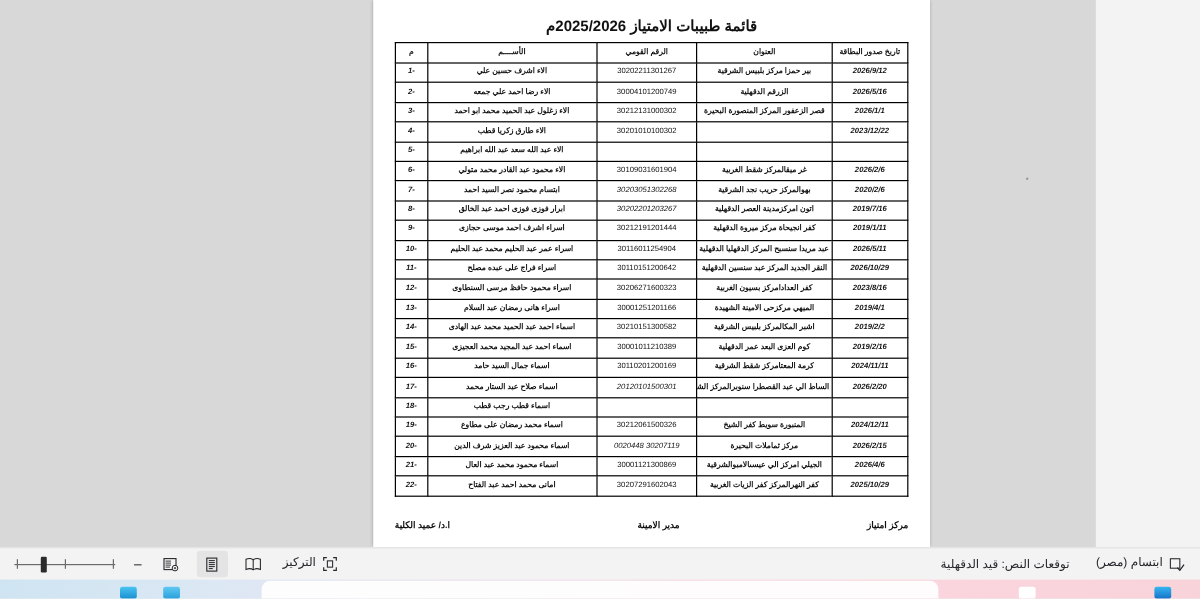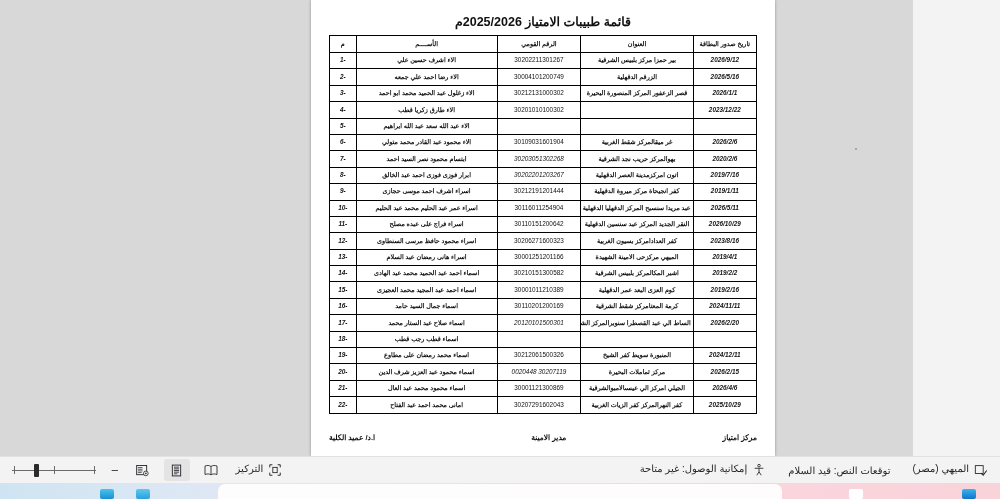--- a/index.html
+++ b/index.html
@@ -391,36 +391,27 @@
 
     <div class="sb-group sb-right">
 
       <div class="sb-item">
         <span class="icon-box">
           <svg width="14" height="14" viewBox="0 0 16 16">
             <rect x="1.5" y="3" width="9" height="9" fill="none" stroke="#26262b" stroke-width="1"></rect>
             <path d="M8 11.5 L10.5 14 L14.5 8.5" fill="none" stroke="#26262b" stroke-width="1.2"></path>
           </svg>
         </span>
-        <span>الميهي (مصر)</span>
+        <span>ابتسام (مصر)</span>
       </div>
 
       <div class="sb-item">
-        <span>توقعات النص: قيد السلام</span>
-      </div>
-
-      <div class="sb-item">
-        <span class="icon-box">
-          <svg width="14" height="14" viewBox="0 0 16 16">
-            <circle cx="8" cy="3" r="1.5" fill="none" stroke="#26262b" stroke-width="1"></circle>
-            <path d="M3 6 L13 6 M8 6 L8 10 M8 10 L5.5 14 M8 10 L10.5 14" fill="none" stroke="#26262b" stroke-width="1"></path>
-          </svg>
-        </span>
-        <span>إمكانية الوصول: غير متاحة</span>
-      </div>
+        <span>توقعات النص: قيد الدقهلية</span>
+      </div>
+
 
     </div>
 
     <div class="sb-group sb-left">
 
       <div class="zoom-slider">
         <div class="zoom-track"></div>
         <div class="zoom-tick" style="left:6px;"></div>
         <div class="zoom-tick" style="left:46px;"></div>
         <div class="zoom-tick" style="left:86px;"></div>

